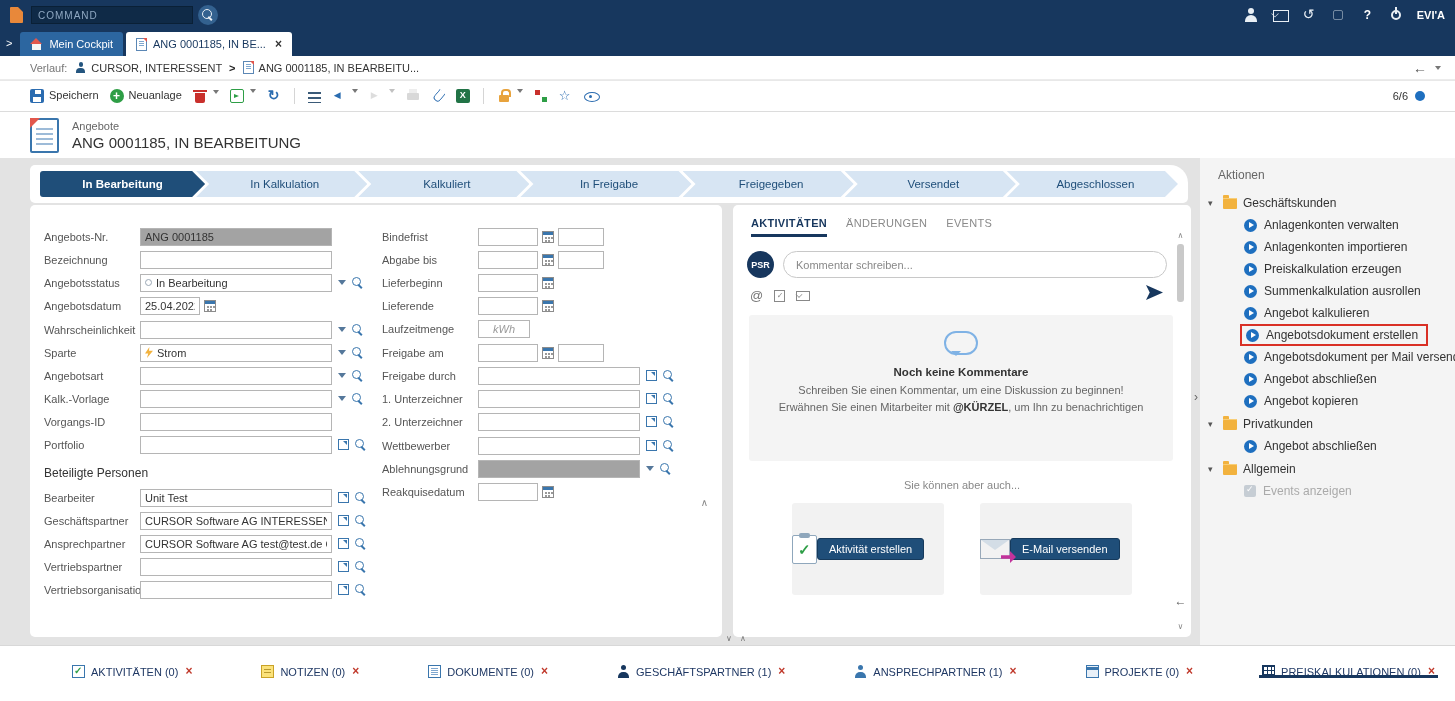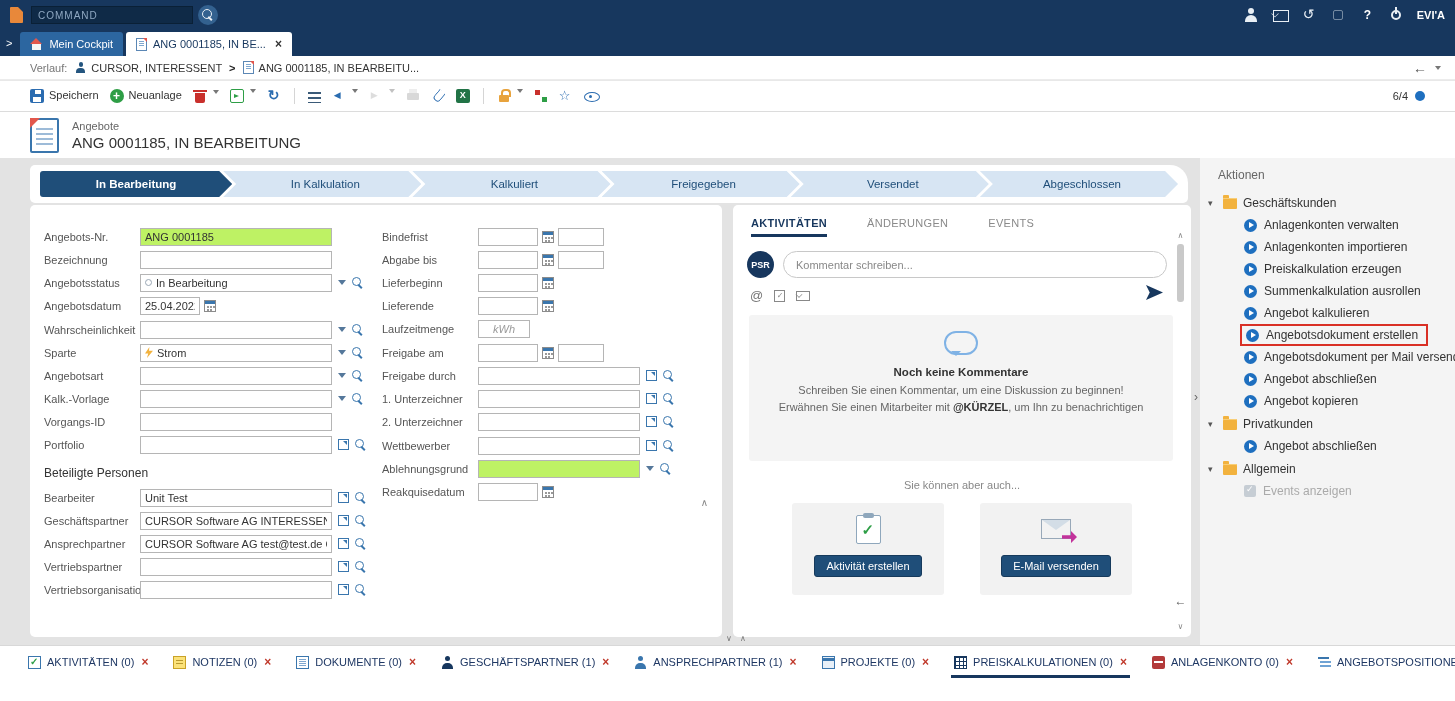--- a/index.html
+++ b/index.html
@@ -114,42 +114,42 @@
 
   .form-card { position:absolute; left:30px; top:47px; width:692px; height:432px; background:#fff; border-radius:5px; }
   .fcol { position:absolute; top:22px; }
   .fcol.left { left:14px; width:330px; }
   .fcol.mid { left:352px; width:320px; }
   .frow { display:flex; align-items:center; height:19px; margin-bottom:4px; }
   .frow.gap { margin-top:5px; }
   .frow label { width:96px; flex:none; color:#555; font-size:11px; cursor:default; }
   .inp { height:18px; border:1px solid #B5B5B5; font-size:11px; padding:0 4px; font-family:inherit; color:#333; background:#fff; }
   .inp.box { display:flex; align-items:center; gap:4px; }
-  .inp.ro { background:#bef264; }
+  .inp.ro { background:#a3a3a3; }
   .w-main { width:192px; } .w-wide { width:162px; } .w-date { width:60px; } .w-time { width:46px; }
   .w-unit { width:52px; text-align:center; }
   .w-unit::placeholder { font-style:italic; color:#9a9a9a; }
   .f-caret { width:0; height:0; border-left:4px solid transparent; border-right:4px solid transparent; border-top:5px solid #55789B; margin-left:6px; display:inline-block; cursor:pointer; flex:none; }
   .f-mag { width:11px; height:11px; position:relative; display:inline-block; margin-left:6px; cursor:pointer; flex:none; }
   .f-mag::before { content:''; position:absolute; top:0; left:0; width:7px; height:7px; border:1.5px solid #3A76AD; border-radius:50%; }
   .f-mag::after { content:''; position:absolute; left:7px; top:7px; width:4.5px; height:1.5px; background:#3A76AD; transform:rotate(45deg); transform-origin:0 0; }
   .f-cal { width:12px; height:12px; border:1px solid #8C8C8C; position:relative; display:inline-block; margin-left:4px; background:#fff; cursor:pointer; flex:none; }
   .f-cal::before { content:''; position:absolute; top:0; left:0; right:0; height:3px; background:#3A76AD; }
   .f-cal::after { content:''; position:absolute; left:1.5px; top:5px; width:2px; height:2px; background:#999; box-shadow:3px 0 0 #999, 6px 0 0 #999, 0 3px 0 #999, 3px 3px 0 #999; }
   .f-ext { width:11px; height:11px; border:1px solid #3A76AD; position:relative; display:inline-block; margin-left:6px; background:#fff; cursor:pointer; flex:none; }
   .f-ext::after { content:''; position:absolute; right:1px; top:1px; border-top:4px solid #3A76AD; border-left:4px solid transparent; }
   .f-time { margin-left:4px; }
   .vi-circle { width:7px; height:7px; border:1px solid #9AA7B5; border-radius:50%; background:#fff; display:inline-block; flex:none; }
   .vi-bolt { width:8px; height:11px; display:inline-block; background:#F2B23E; clip-path:polygon(55% 0, 0 60%, 40% 60%, 25% 100%, 100% 35%, 50% 35%); flex:none; }
   .sect-hdr { height:24px; display:flex; align-items:center; font-size:12px; color:#333; margin:7px 0 3px 0; }
   .sect-collapse { position:absolute; right:14px; top:292px; color:#888; font-size:10px; cursor:pointer; }
 
   
   .act-card { position:absolute; left:733px; top:47px; width:458px; height:432px; background:#fff; border-radius:5px; }
-  .act-tabs { position:absolute; left:18px; top:12px; display:flex; gap:40px; font-size:11px; color:#8A8A8A; letter-spacing:.3px; }
+  .act-tabs { position:absolute; left:18px; top:12px; display:flex; gap:19px; font-size:11px; color:#8A8A8A; letter-spacing:.3px; }
   .act-tab { cursor:pointer; padding-bottom:5px; }
   .act-tab.active { color:#17375E; font-weight:bold; border-bottom:3px solid #17375E; }
   .comment-row { position:absolute; left:14px; top:46px; display:flex; align-items:center; gap:9px; }
   .avatar { width:27px; height:27px; border-radius:50%; background:#17375E; color:#fff; font-size:9px; font-weight:bold; display:flex; align-items:center; justify-content:center; }
   .comment-input { width:384px; height:27px; border:1px solid #C8C8C8; border-radius:14px; padding:0 12px; font-size:11px; color:#333; font-family:inherit; }
   .comment-input::placeholder { color:#888; }
   .comment-tools { position:absolute; left:17px; top:83px; display:flex; align-items:center; gap:11px; color:#777; }
   .ct-at { font-size:13px; cursor:pointer; }
   .ct-task { width:11px; height:12px; border:1px solid #888; position:relative; cursor:pointer; }
   .ct-task::after { content:'✓'; font-size:8px; color:#888; position:absolute; left:1.5px; top:0px; }
@@ -157,21 +157,21 @@
   .ct-mail::after { content:''; position:absolute; top:-1px; left:2px; width:7px; height:7px; border-right:1px solid #888; border-bottom:1px solid #888; transform:rotate(45deg) scale(.6); transform-origin:top left; }
   .send-plane { position:absolute; right:28px; top:80px; width:17px; height:15px; background:#17375E; clip-path:polygon(0 0, 100% 50%, 0 100%, 22% 50%); cursor:pointer; }
   .empty-box { position:absolute; left:16px; top:110px; width:424px; height:146px; background:#F4F4F4; border-radius:3px; text-align:center; color:#666; font-size:11px; }
   .bubble { width:34px; height:24px; border:2px solid #7FB2E5; border-radius:12px; position:relative; margin:16px auto 0 auto; }
   .bubble::after { content:''; position:absolute; left:5px; bottom:-8px; border:5px solid transparent; border-top-color:#7FB2E5; }
   .eb-title { font-weight:bold; color:#333; font-size:11.5px; margin-top:11px; }
   .eb-text { margin-top:4px; line-height:1.55; padding:0 24px; }
   .eb-mention { font-weight:bold; color:#333; }
   .also { position:absolute; top:274px; left:0; right:0; text-align:center; color:#888; }
   .acards { position:absolute; top:298px; left:0; right:0; display:flex; justify-content:center; gap:36px; }
-  .acard { width:152px; height:92px; background:#F2F2F2; border-radius:3px; display:flex; flex-direction:column; align-items:center; cursor:pointer; }
+  .acard { width:152px; height:92px; background:#F2F2F2; border-radius:3px; display:flex; flex-direction:row; align-items:center; cursor:pointer; }
   .acard-ic { height:52px; display:flex; align-items:center; }
   .acard-btn { background:#1F4E79; color:#fff; font-size:11px; padding:4px 11px; border-radius:3px; border:1px solid #163A5C; cursor:pointer; font-family:inherit; }
   .clipb { width:25px; height:29px; background:#fff; border:1px solid #8FA7BC; border-radius:2px; position:relative; }
   .clipb::before { content:''; position:absolute; top:-3px; left:6px; width:11px; height:5px; background:#8FA7BC; border-radius:2px; }
   .clipb::after { content:'✓'; position:absolute; left:5px; top:5px; color:#2E9E46; font-size:15px; font-weight:bold; }
   .mailsend { width:30px; height:20px; background:#F2F2F2; border:1px solid #98A8B8; position:relative; }
   .mailsend::before { content:''; position:absolute; top:0; left:0; border-left:14px solid transparent; border-right:14px solid transparent; border-top:10px solid #D3DDE6; }
   .mailsend::after { content:''; position:absolute; right:-7px; bottom:-5px; width:15px; height:12px; background:#C2339B; clip-path:polygon(0 35%, 60% 35%, 60% 0, 100% 50%, 60% 100%, 60% 65%, 0 65%); }
   .act-scroll { position:absolute; right:4px; top:26px; bottom:6px; width:13px; display:flex; flex-direction:column; align-items:center; color:#888; font-size:8px; }
   .scroll-thumb { width:7px; height:58px; background:#C9C9C9; border-radius:3px; margin-top:4px; cursor:pointer; }
@@ -191,21 +191,21 @@
   .titem.disabled { color:#AAA; cursor:default; }
   .play { width:13px; height:13px; border-radius:50%; background:#1E6FBF; position:relative; flex:none; }
   .play::after { content:''; position:absolute; left:5px; top:3.5px; border-top:3px solid transparent; border-bottom:3px solid transparent; border-left:5px solid #fff; }
   .chk-gray { width:12px; height:12px; border-radius:2px; background:#C6CDD4; position:relative; flex:none; }
   .chk-gray::after { content:'✓'; color:#fff; font-size:9px; position:absolute; left:2px; top:-1px; }
   .panel-handle { position:absolute; left:1194px; top:232px; color:#666; font-size:12px; cursor:pointer; }
   .split-ctl { position:absolute; left:726px; top:476px; color:#777; font-size:8px; letter-spacing:3px; cursor:pointer; }
 
   
   .bottomtabs { position:absolute; top:645px; left:0; right:0; height:33px; background:#fff; border-top:1px solid #D8D8D8; display:flex; align-items:center; padding:0 28px; gap:25px; }
-  .btab { display:flex; align-items:center; gap:6px; font-size:11px; color:#1F3864; height:100%; position:relative; cursor:pointer; white-space:nowrap; }
+  .btab { display:flex; align-items:flex-end; gap:6px; font-size:11px; color:#1F3864; height:100%; position:relative; cursor:pointer; white-space:nowrap;margin-left:44px; }
   .btab.active::after { content:''; position:absolute; bottom:0; left:-3px; right:-3px; height:3px; background:#17375E; }
   .btx { color:#C0392B; font-weight:bold; font-size:12px; margin-left:1px; cursor:pointer; }
   .bt { width:13px; height:13px; position:relative; display:inline-block; flex:none; }
   .bt-clipboard { border:1px solid #3A76AD; background:#fff; }
   .bt-clipboard::after { content:'✓'; color:#2E9E46; font-size:10px; font-weight:bold; position:absolute; left:1px; top:-1px; }
   .bt-note { background:#FBE27A; border:1px solid #C9A227; }
   .bt-note::after { content:''; position:absolute; left:2px; top:3px; width:7px; height:1px; background:#B99A2F; box-shadow:0 3px 0 #B99A2F; }
   .bt-document { background:#fff; border:1px solid #3A76AD; }
   .bt-document::after { content:''; position:absolute; left:2px; top:2px; width:7px; height:1px; background:#7FA7CF; box-shadow:0 2px 0 #7FA7CF, 0 4px 0 #7FA7CF, 0 6px 0 #7FA7CF; }
   .bt-partner::before { content:''; position:absolute; top:0; left:4px; width:5px; height:5px; border-radius:50%; background:#17375E; }
@@ -326,39 +326,40 @@
           <span class="ti ti-workflow"></span>
         </span>
         <span class="tb-item">
           <span class="ti ti-favorite"></span>
         </span>
         <span class="tb-item">
           <span class="ti ti-visibility"></span>
         </span>
       </div>
     <div class="tb-right">
-      <span>6/4</span>
+      <span>6/6</span>
       <span class="dotblue"></span>
     </div>
   </div>
 
   <div class="pageheader">
     <span class="ph-icon"></span>
     <div>
       <div class="ph-entity">Angebote</div>
       <div class="ph-title">ANG 0001185, IN BEARBEITUNG</div>
     </div>
   </div>
 
   <div class="content">
 
     <div class="chev-card">
         <div class="chev active">In Bearbeitung</div>
         <div class="chev">In Kalkulation</div>
         <div class="chev">Kalkuliert</div>
+        <div class="chev">In Freigabe</div>
         <div class="chev">Freigegeben</div>
         <div class="chev">Versendet</div>
         <div class="chev">Abgeschlossen</div>
       </div>
 
     <div class="form-card">
       <div class="fcol left">
           <div class="frow">
             <label>Angebots-Nr.</label>
             <input class="inp w-main ro" readonly="readonly" value="ANG 0001185" style="">

